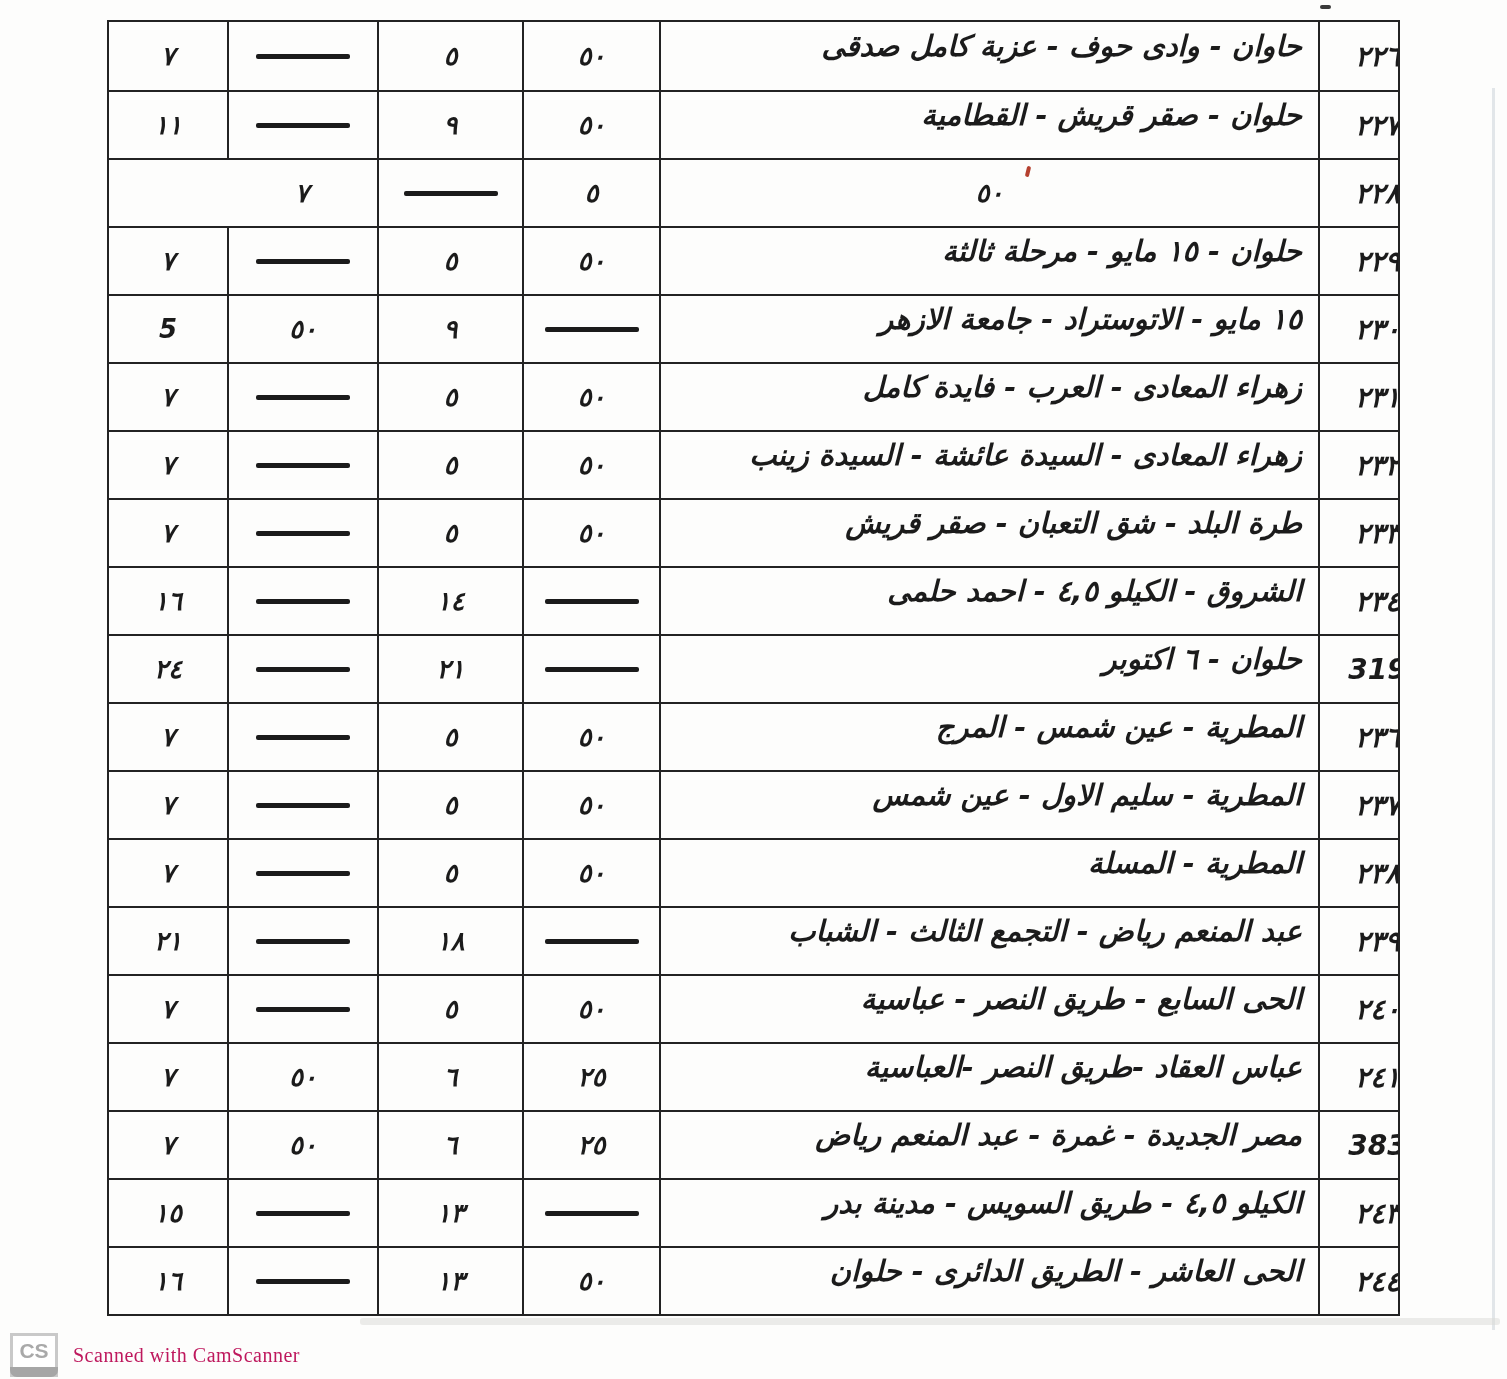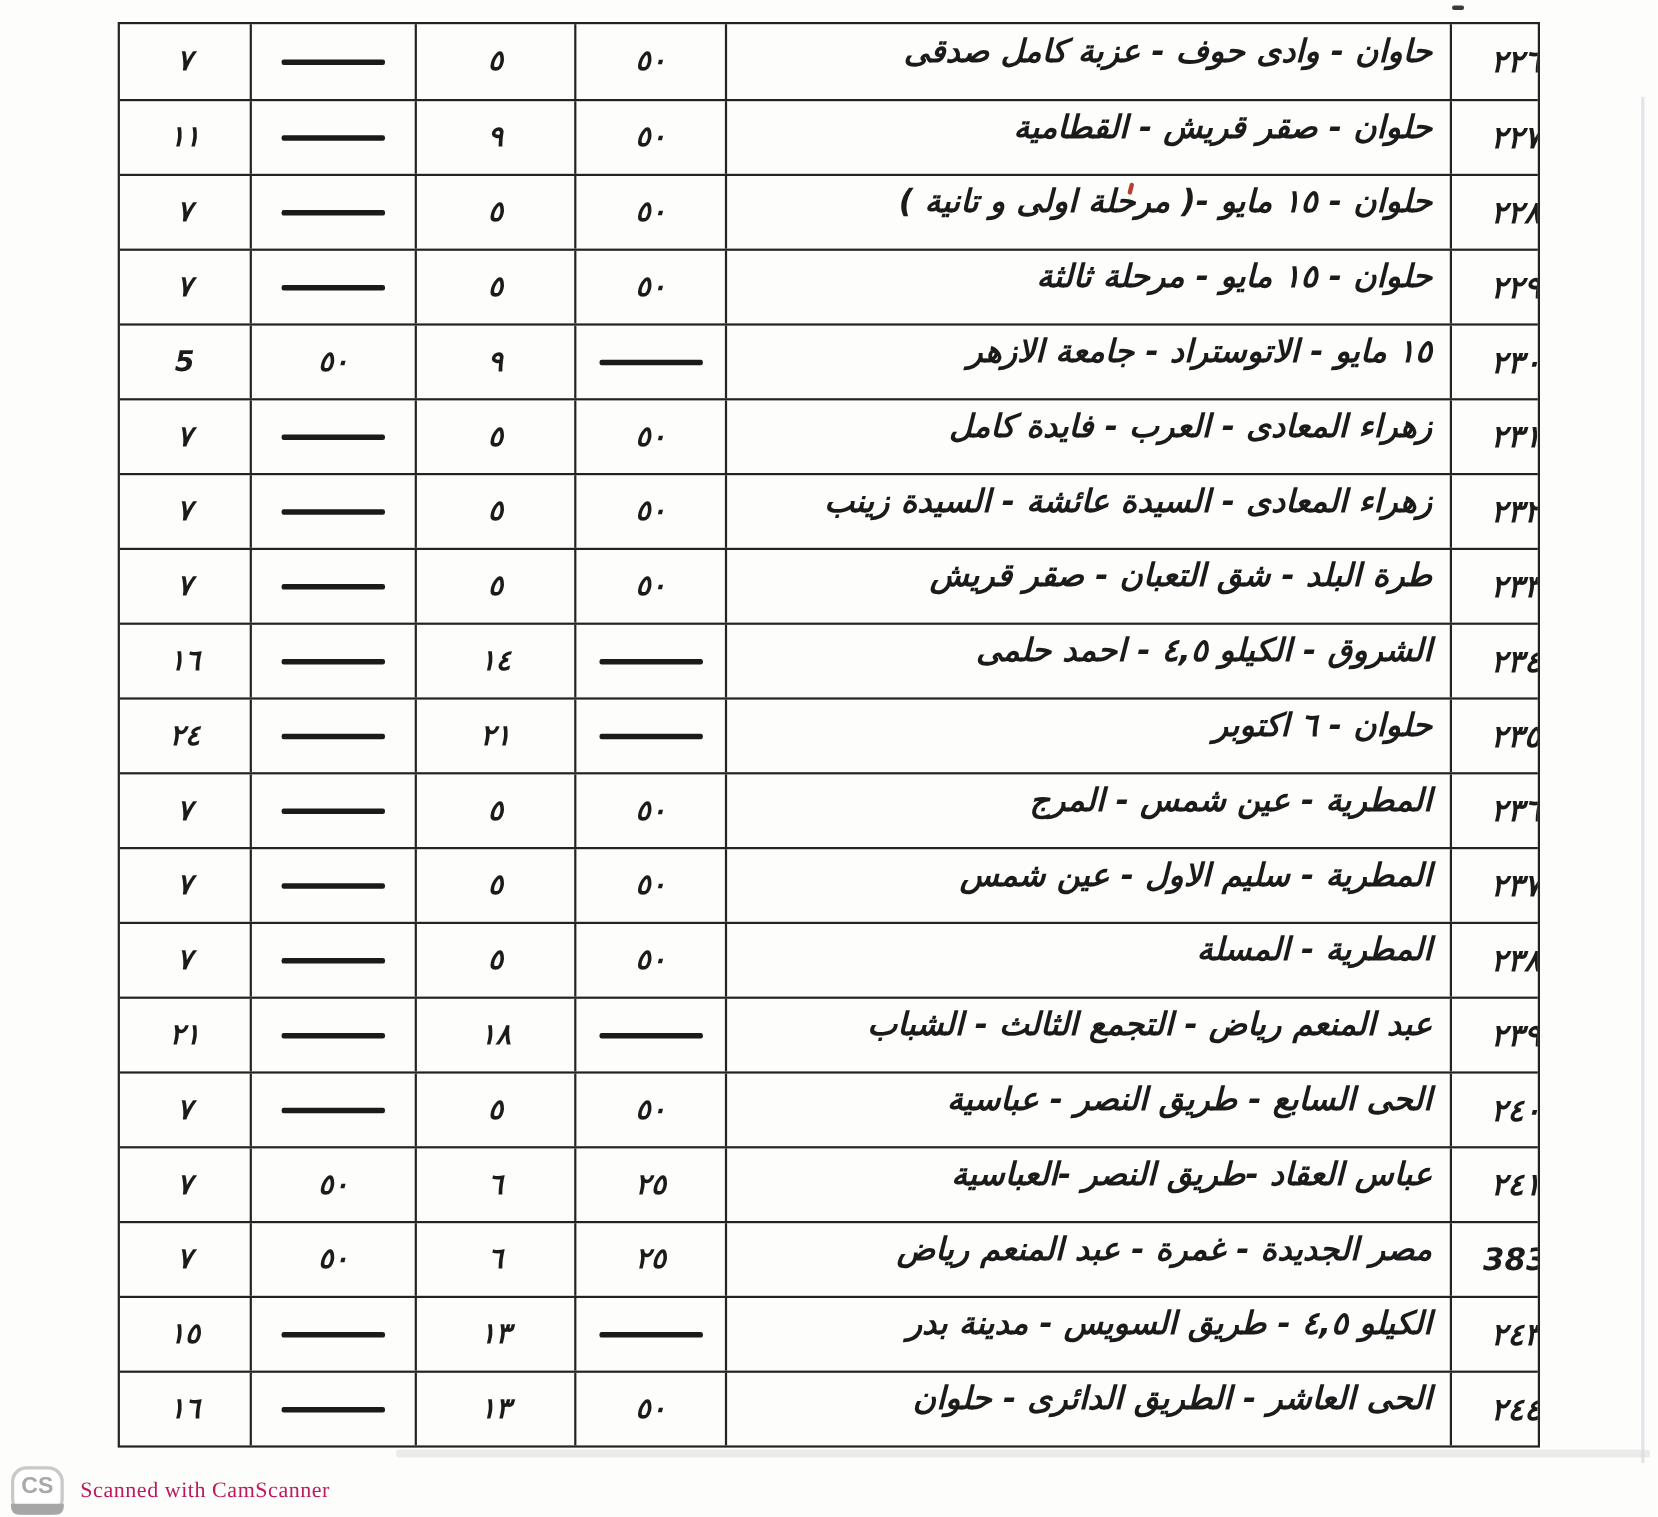--- a/index.html
+++ b/index.html
@@ -38,21 +38,21 @@
   }
   
   .stray-mark{position:absolute;left:1320px;top:5px;width:11px;height:4px;background:#3a3a3a;border-radius:2px;}
   .red-mark{position:absolute;left:1026px;top:166px;width:4px;height:11px;background:#b5402f;border-radius:2px;transform:rotate(14deg);}
   .page-edge{position:absolute;left:1492px;top:88px;width:3px;height:1242px;background:#e2e6e9;}
   .footer-streak{position:absolute;left:360px;top:1318px;width:1140px;height:7px;background:#d9d9d6;opacity:.5;border-radius:3px;}
   
   .footer{position:absolute;left:10px;top:1333px;display:flex;align-items:center;gap:15px;}
   .cs-icon{
     width:48px;height:44px;box-sizing:border-box;
-    border:3px solid #c9c9c9;border-radius:14px;background:#ffffff;
+    border:3px solid #c9c9c9;border-radius:0;background:#ffffff;
     position:relative;display:flex;align-items:center;justify-content:center;
     padding-bottom:9px;
     color:#a9a9a9;font-weight:bold;font-size:21px;
     font-family:"Liberation Sans", sans-serif;font-style:normal;
   }
   .cs-icon::after{
     content:"";position:absolute;left:-3px;right:-3px;bottom:-3px;height:10px;
     background:#a6a6a6;border-radius:0 0 7px 7px;
   }
   .footer-label{
@@ -81,21 +81,20 @@
         <div class="cell route">حلوان - صقر قريش - القطامية</div>
         <div class="cell num">٥٠</div>
         <div class="cell num">٩</div>
         <div class="cell num">
           <span class="dash"></span>
         </div>
         <div class="cell num">١١</div>
       </div>
       <div class="row">
         <div class="cell no">٢٢٨</div>
-        <div class="cell route">حلوان - ١٥ مايو -( مرحلة اولى و تانية )</div>
         <div class="cell num">٥٠</div>
         <div class="cell num">٥</div>
         <div class="cell num">
           <span class="dash"></span>
         </div>
         <div class="cell num">٧</div>
       </div>
       <div class="row">
         <div class="cell no">٢٢٩</div>
         <div class="cell route">حلوان - ١٥ مايو - مرحلة ثالثة</div>
@@ -152,21 +151,21 @@
         <div class="cell num">
           <span class="dash"></span>
         </div>
         <div class="cell num">١٤</div>
         <div class="cell num">
           <span class="dash"></span>
         </div>
         <div class="cell num">١٦</div>
       </div>
       <div class="row">
-        <div class="cell no">٢٣٥</div>
+        <div class="cell no">319</div>
         <div class="cell route">حلوان - ٦ اكتوبر</div>
         <div class="cell num">
           <span class="dash"></span>
         </div>
         <div class="cell num">٢١</div>
         <div class="cell num">
           <span class="dash"></span>
         </div>
         <div class="cell num">٢٤</div>
       </div>

